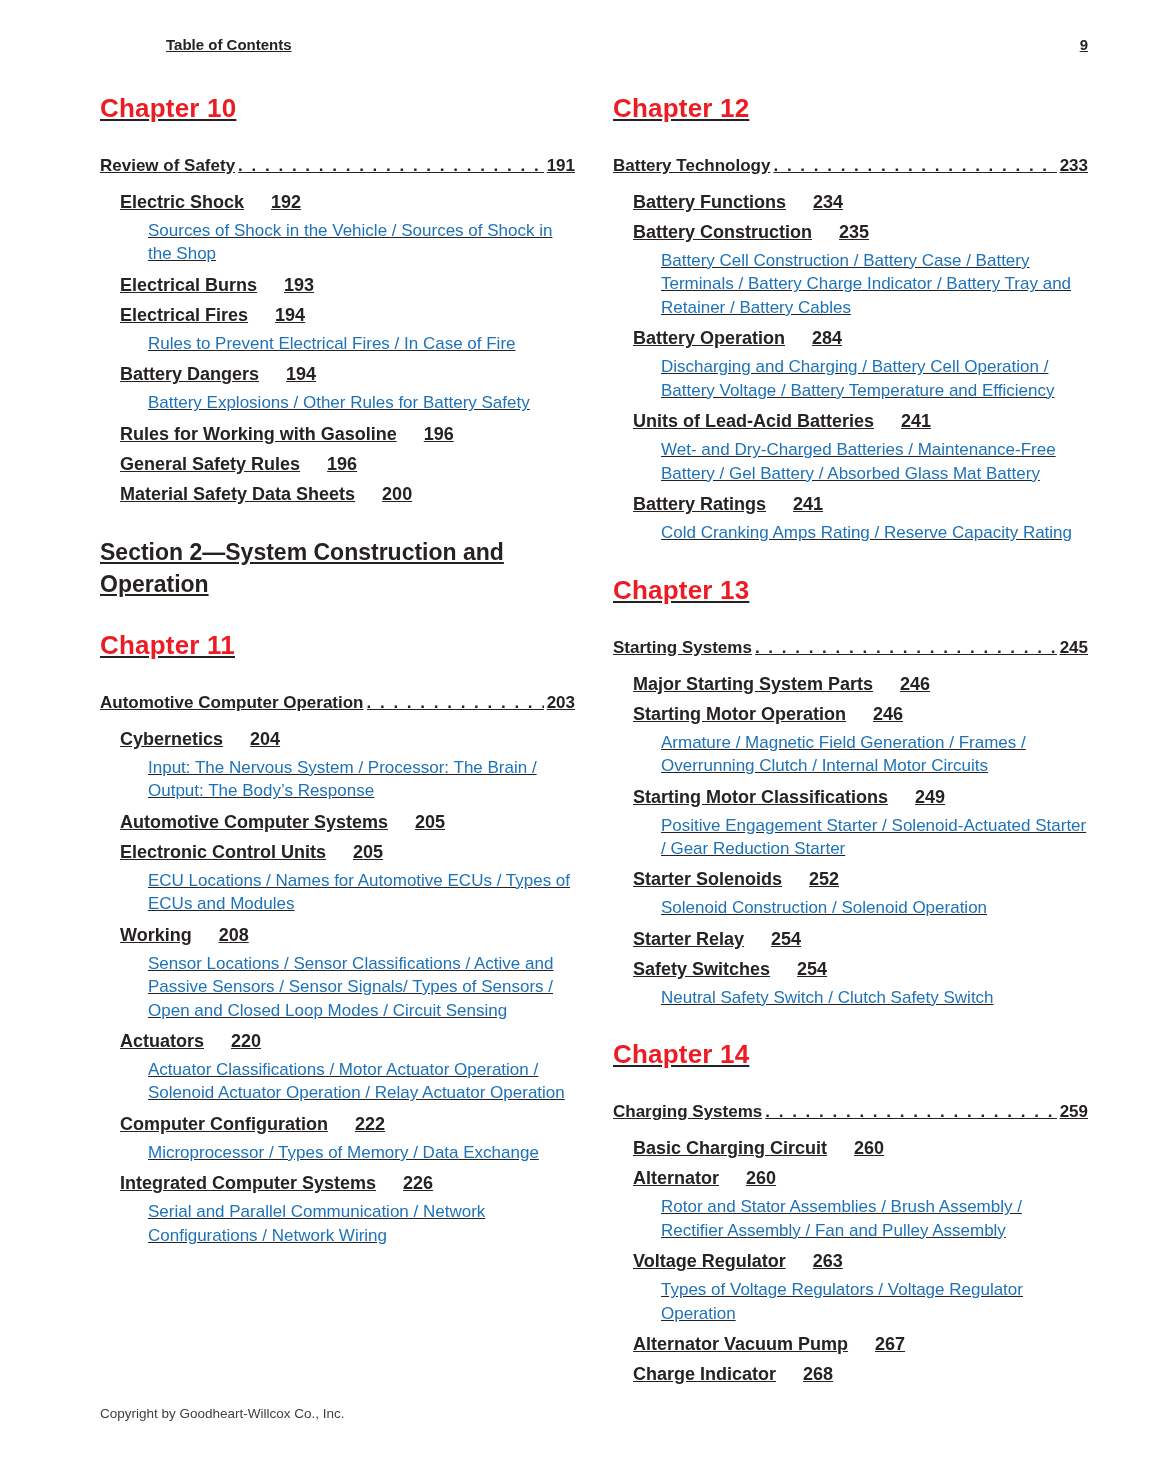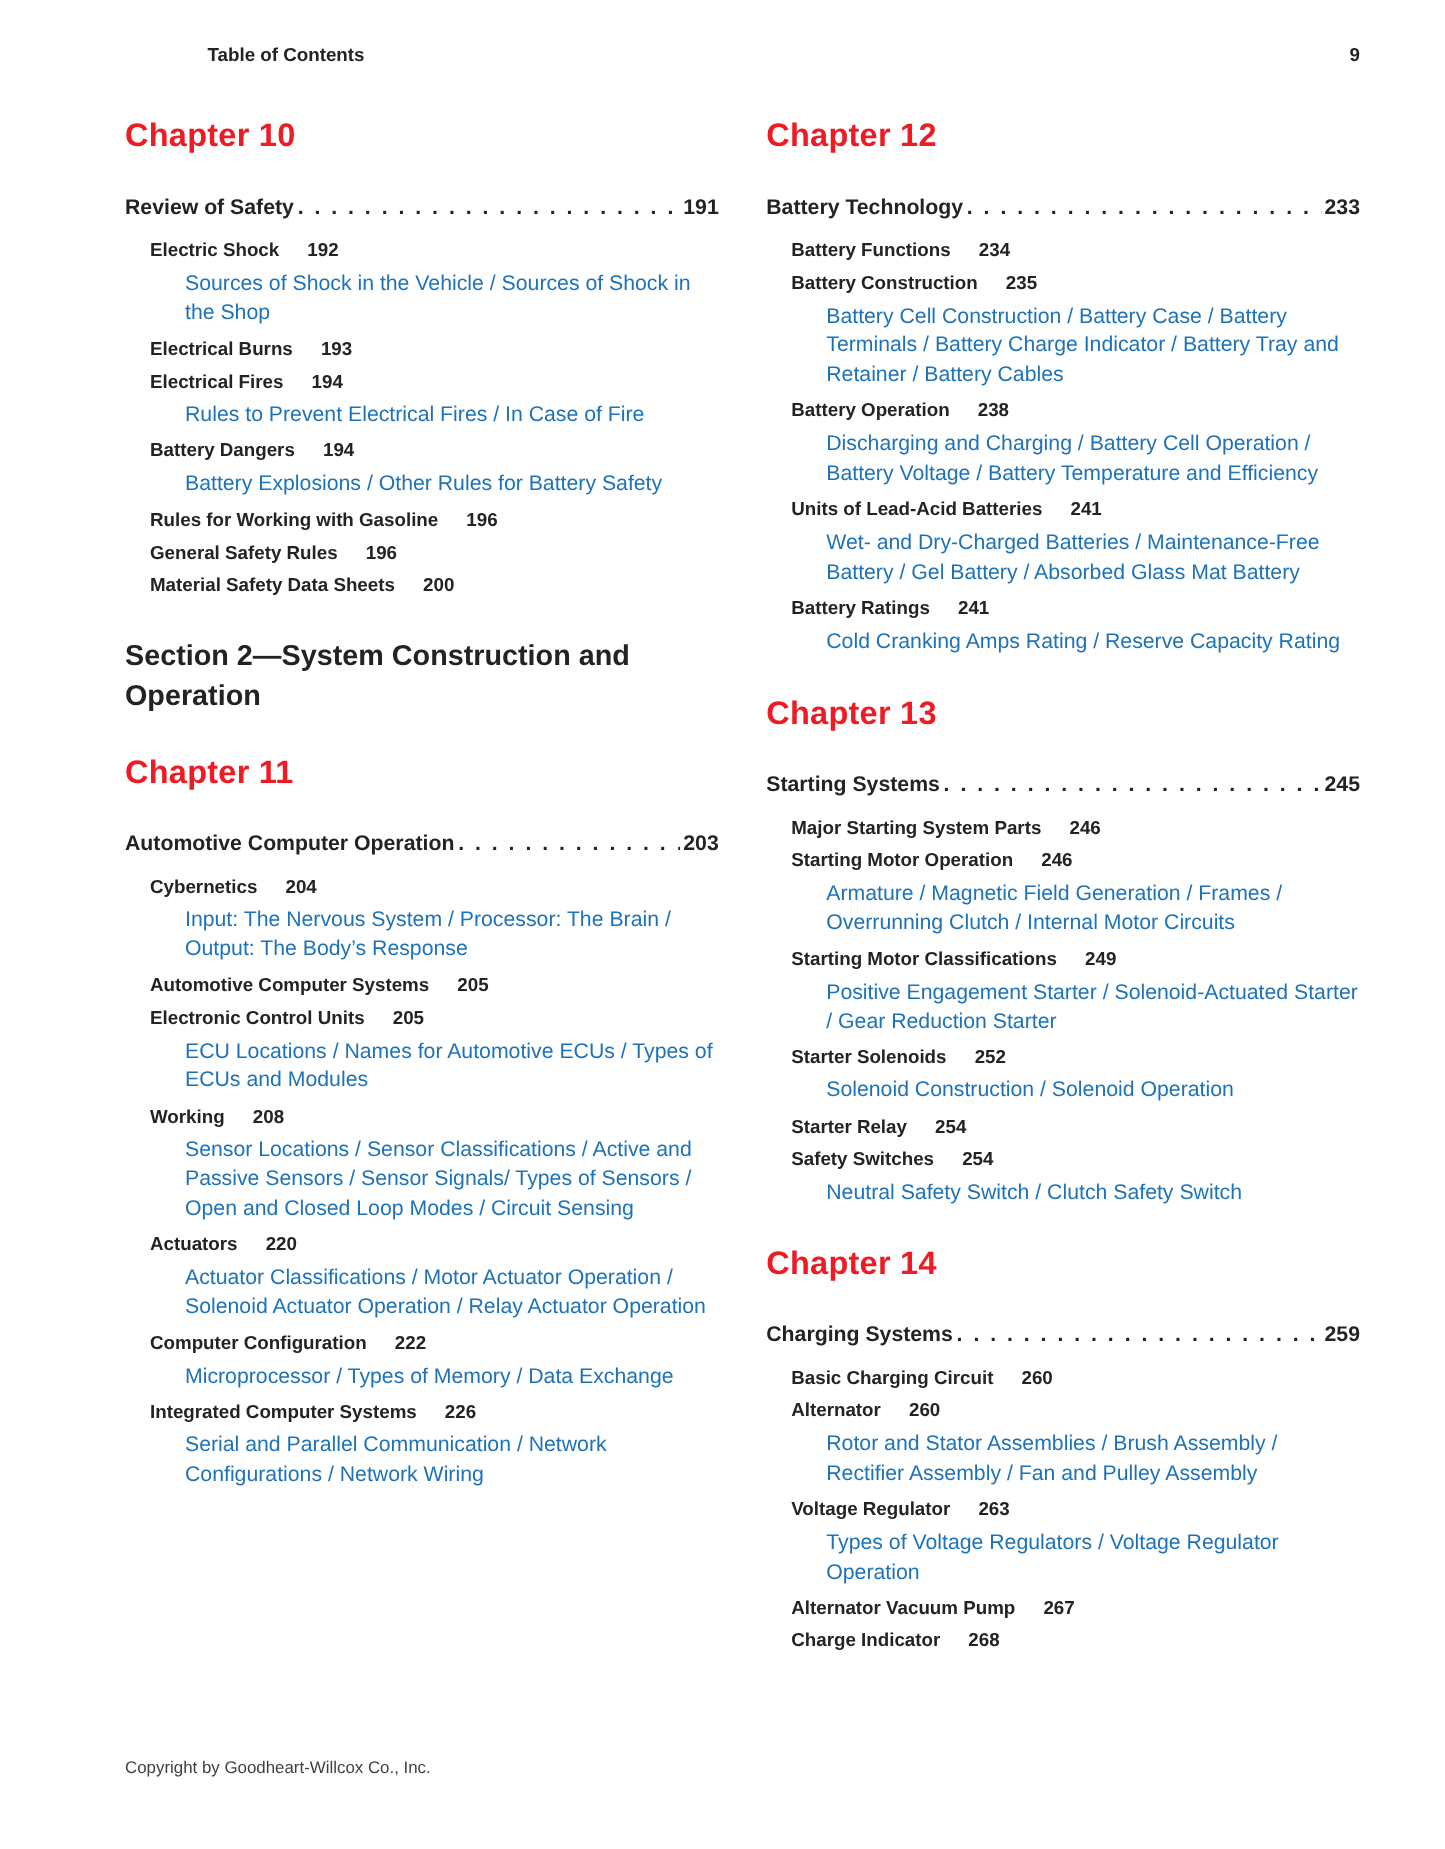--- a/index.html
+++ b/index.html
@@ -5,20 +5,21 @@
   html,body { margin:0; padding:0; background:#ffffff; }
   .page {
     position:relative;
     width:1156px; height:1457px;
     background:#ffffff;
     box-sizing:border-box;
     padding:36px 68px 0 100px;
     font-family:"Liberation Sans", sans-serif;
     color:var(--ink, #262223);
     overflow:hidden;
+    text-decoration:underline;
   }
   .page-header {
     display:flex; justify-content:space-between; align-items:baseline;
     font-size:15px; font-weight:bold;
   }
   .ph-title { padding-left:66px; }
   .columns { display:flex; gap:38px; margin-top:10px; }
   .col { flex:1; min-width:0; }
 
   .chapter {
@@ -35,21 +36,21 @@
   .toc-title { white-space:nowrap; }
   .toc-dots { flex:1; overflow:hidden; white-space:nowrap; margin:0 3px; }
   .toc-dots::after {
     content:". . . . . . . . . . . . . . . . . . . . . . . . . . . . . . . . . . . . . . . . . . . . . . . . . . . . . . . .";
     letter-spacing:2px;
   }
   .toc-page { white-space:nowrap; }
 
   .entry {
     margin-left:20px;
-    font-size:15px; font-weight:bold;
+    font-size:18px; font-weight:bold;
     padding:4px 0 5px 0;
   }
   .entry-page { margin-left:1.5em; }
 
   .sub {
     margin:1px 0 5px 48px;
     color:var(--blue, #1d72b8);
     font-size:17px;
     line-height:1.38;
   }
@@ -116,21 +117,21 @@
     <div class="col">
         <div class="chapter">Chapter 12</div>
         <div class="toc-main">
           <span class="toc-title">Battery Technology</span>
           <span class="toc-dots"></span>
           <span class="toc-page">233</span>
         </div>
         <div class="entry"><span class="entry-title">Battery Functions</span><span class="entry-page">234</span></div>
         <div class="entry"><span class="entry-title">Battery Construction</span><span class="entry-page">235</span></div>
         <div class="sub">Battery Cell Construction / Battery Case / Battery Terminals / Battery Charge Indicator / Battery Tray and Retainer / Battery Cables</div>
-        <div class="entry"><span class="entry-title">Battery Operation</span><span class="entry-page">238</span></div>
+        <div class="entry"><span class="entry-title">Battery Operation</span><span class="entry-page">284</span></div>
         <div class="sub">Discharging and Charging / Battery Cell Operation / Battery Voltage / Battery Temperature and Efficiency</div>
         <div class="entry"><span class="entry-title">Units of Lead-Acid Batteries</span><span class="entry-page">241</span></div>
         <div class="sub">Wet- and Dry-Charged Batteries / Maintenance-Free Battery / Gel Battery / Absorbed Glass Mat Battery</div>
         <div class="entry"><span class="entry-title">Battery Ratings</span><span class="entry-page">241</span></div>
         <div class="sub">Cold Cranking Amps Rating / Reserve Capacity Rating</div>
         <div class="chapter">Chapter 13</div>
         <div class="toc-main">
           <span class="toc-title">Starting Systems</span>
           <span class="toc-dots"></span>
           <span class="toc-page">245</span>

